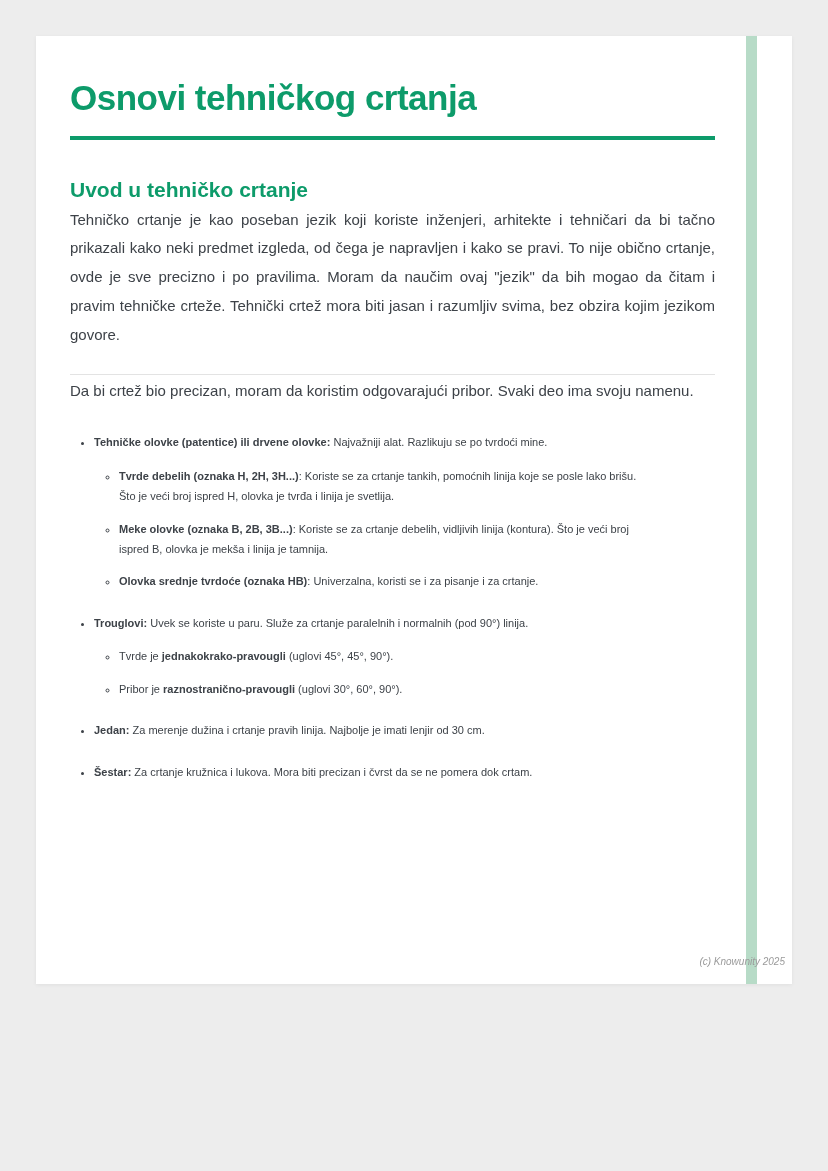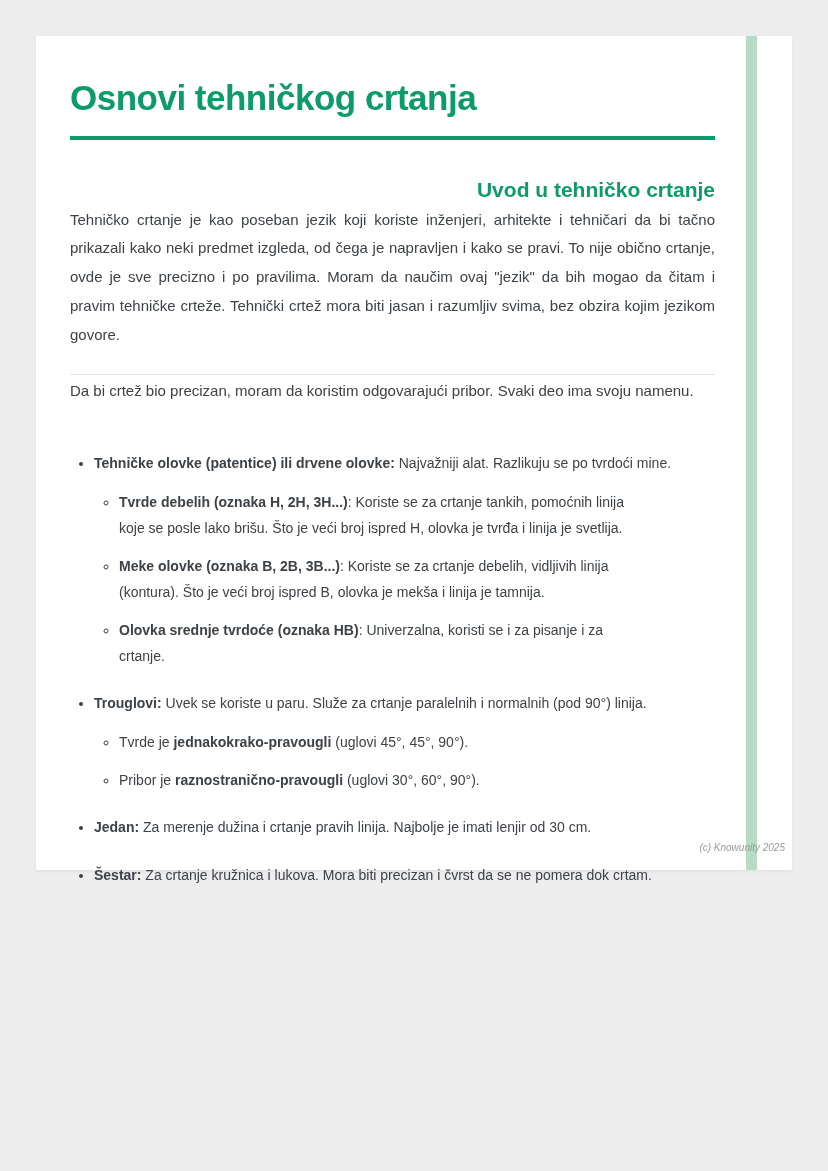--- a/index.html
+++ b/index.html
@@ -12,21 +12,21 @@
     height: 1171px;
     background: #ededed;
     overflow: hidden;
   }
 
   .page {
     position: absolute;
     left: 36px;
     top: 36px;
     width: 756px;
-    height: 834px;
+    height: 948px;
     background: #ffffff;
     box-shadow: 0 1px 4px rgba(0,0,0,0.06);
   }
 
   .stripe {
     position: absolute;
     top: 0;
     right: 35px;
     width: 11px;
     height: 100%;
@@ -52,40 +52,39 @@
     background: #0d9b6a;
     margin-top: 18px;
   }
 
   h2.section-heading {
     color: #0d9b6a;
     font-size: 21px;
     font-weight: 700;
     margin-top: 36px;
     line-height: 1.3;
-    text-align: right;
   }
 
   p.body-text {
     font-size: 15px;
     line-height: 1.93;
     margin-top: 2px;
     text-align: justify;
   }
 
   hr.divider {
     border: none;
     border-top: 1px solid #e3e3e3;
     margin-top: 24px;
   }
 
   ul.main-list {
-    margin-top: 44px;
+    margin-top: 26px;
     padding-left: 24px;
-    font-size: 14px;
+    font-size: 11px;
     list-style: disc;
   }
 
   ul.main-list > li {
     margin-bottom: 21px;
     line-height: 1.86;
     text-align: justify;
   }
 
   ul.sub-list {

